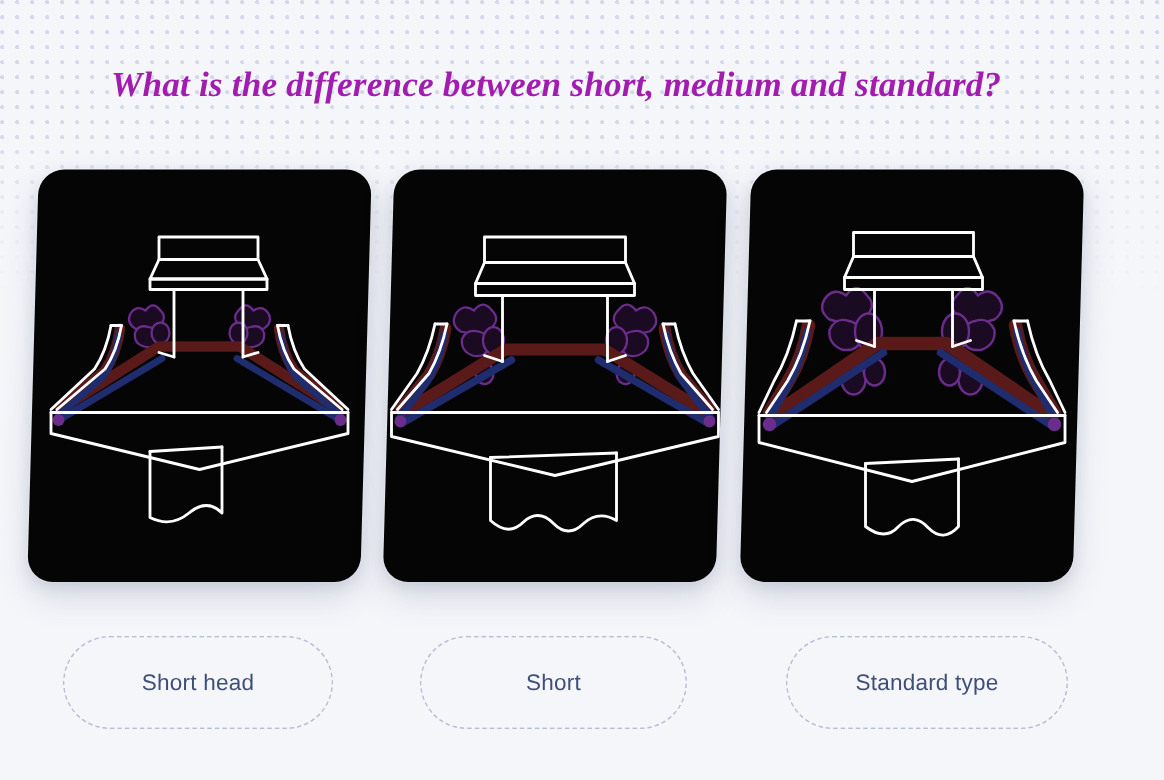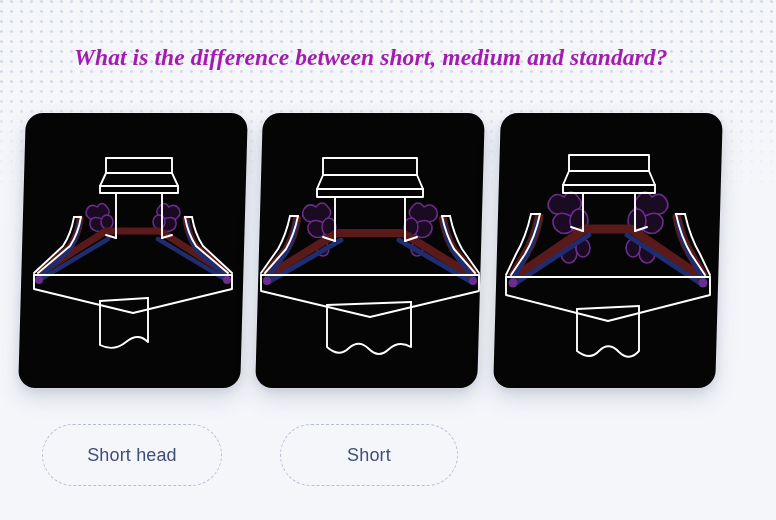--- a/index.html
+++ b/index.html
@@ -88,21 +88,21 @@
 
   .pill {
     position:absolute;
     top:0;
     height:62px;
     border:1.6px dashed #b6bed6;
     border-radius:34px;
     background:transparent;
     color:#3f4e78;
     font-family:"Liberation Sans", sans-serif;
-    font-size:18px;
+    font-size:15px;
     letter-spacing:.15px;
     display:flex;
     align-items:center;
     justify-content:center;
     cursor:pointer;
   }
   .pill.pill-0 { left:42px;  width:180px; }
   .pill.pill-1 { left:280px; width:178px; }
   .pill.pill-2 { left:524px; width:188px; }
 </style>
@@ -282,13 +282,14 @@
         </svg>
       </div>
     </div>
   </div>
 
 </div>
 
 <div id="button-row">
   <button class="pill pill-0">Short head</button>
   <button class="pill pill-1">Short</button>
+  <button class="pill pill-2">Standard type</button>
 </div>
 
 </body></html>

